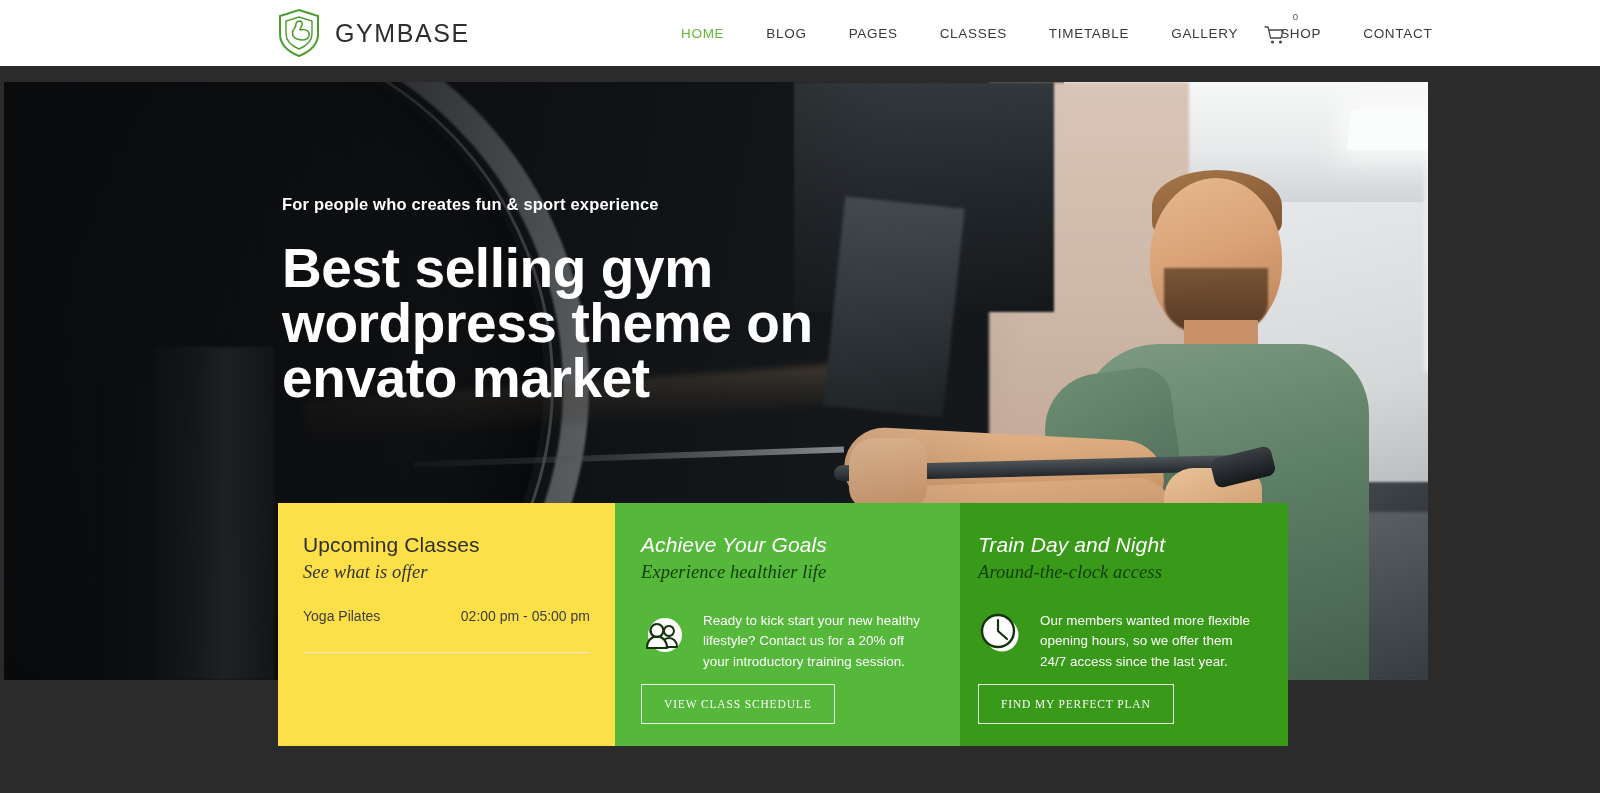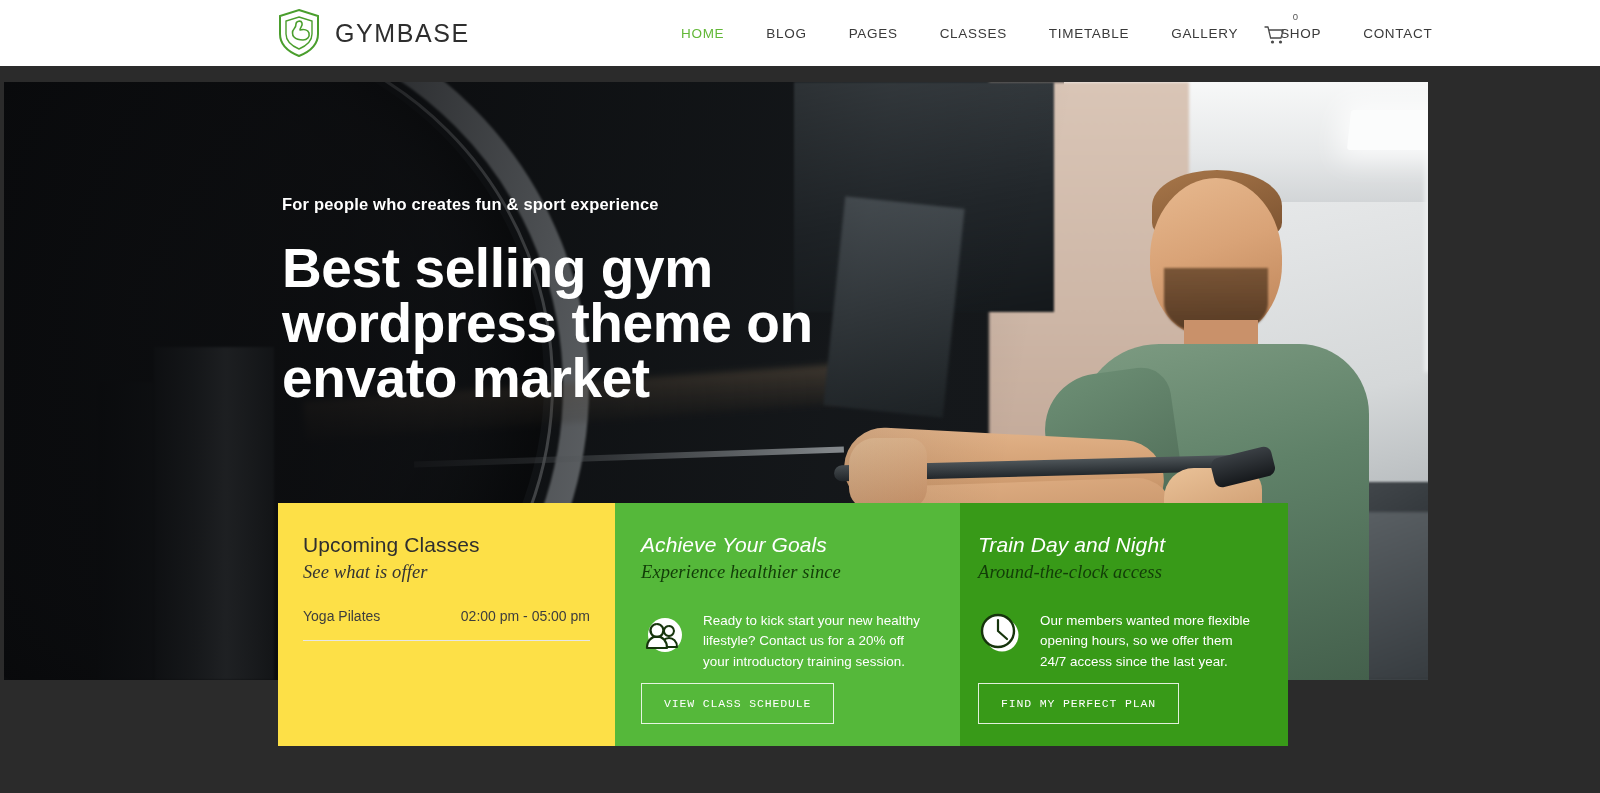--- a/index.html
+++ b/index.html
@@ -300,38 +300,38 @@
   .panel-goals .p-title, .panel-train .p-title { color: #ffffff; font-style: italic; }
   .p-sub {
     font-family: "Liberation Serif", serif; font-style: italic;
     font-size: 18.5px; color: #333333; letter-spacing: .1px;
   }
   .panel-goals .p-sub, .panel-train .p-sub { color: #123d08; }
 
   .class-list { margin-top: 25px; }
   .class-row {
     display: flex; justify-content: space-between; align-items: baseline;
-    padding-bottom: 16px; border-bottom: 1px solid #e6e6e6;
+    padding-bottom: 28px; border-bottom: 1px solid #e6e6e6;
   }
   .class-name { font-size: 14px; color: #3d3d3d; }
   .class-time { font-size: 14px; color: #3d3d3d; }
 
   .feature { display: flex; gap: 18px; margin-top: 28px; }
   .feature-icon { flex: 0 0 auto; width: 44px; height: 44px; position: relative; }
   .feature-text {
     font-size: 13.4px; line-height: 1.52; color: #ffffff; letter-spacing: .05px;
   }
 
   .ghost-btn {
     position: absolute; left: 26px; bottom: 22px;
     border: 1px solid rgba(255,255,255,.85);
     background: transparent; color: #ffffff;
     font-size: 11.5px; letter-spacing: .85px;
     padding: 13px 22px; cursor: pointer;
-    font-family: Liberation Mono, monospace;
+    font-family: Liberation Serif, serif;
   }
 
   
   .band {
     position: absolute; left: 0; top: 680px;
     width: 1600px; height: 113px; background: #2b2b2b; z-index: 10;
   }
 </style>
 </head>
 <body>
@@ -441,21 +441,21 @@
     <div class="class-list">
       <div class="class-row">
         <span class="class-name">Yoga Pilates</span>
         <span class="class-time">02:00 pm - 05:00 pm</span>
       </div>
     </div>
   </div>
 
   <div class="panel panel-goals">
     <div class="p-title">Achieve Your Goals</div>
-    <div class="p-sub">Experience healthier since</div>
+    <div class="p-sub">Experience healthier life</div>
     <div class="feature">
       <span class="feature-icon">
         <svg width="44" height="44" viewBox="0 0 44 44">
           <circle cx="24" cy="24" r="17" fill="#ffffff"></circle>
           <path d="M28 15 a5 5 0 1 1 -.1 0 M36 36 c0-6-4-9-8-9 s-8 3-8 9 z" fill="#ffffff" stroke="#16340c" stroke-width="2" stroke-linejoin="round"></path>
           <path d="M16 13 a6.5 6.5 0 1 1 -.1 0 M26 37 c0-7.5-4.6-11.5-10-11.5
                    S6 29.5 6 37 z" fill="#ffffff" stroke="#16340c" stroke-width="2.2" stroke-linejoin="round"></path>
         </svg>
       </span>
       <span class="feature-text">Ready to kick start your new healthy lifestyle? Contact us for a 20% off your introductory training session.</span>

